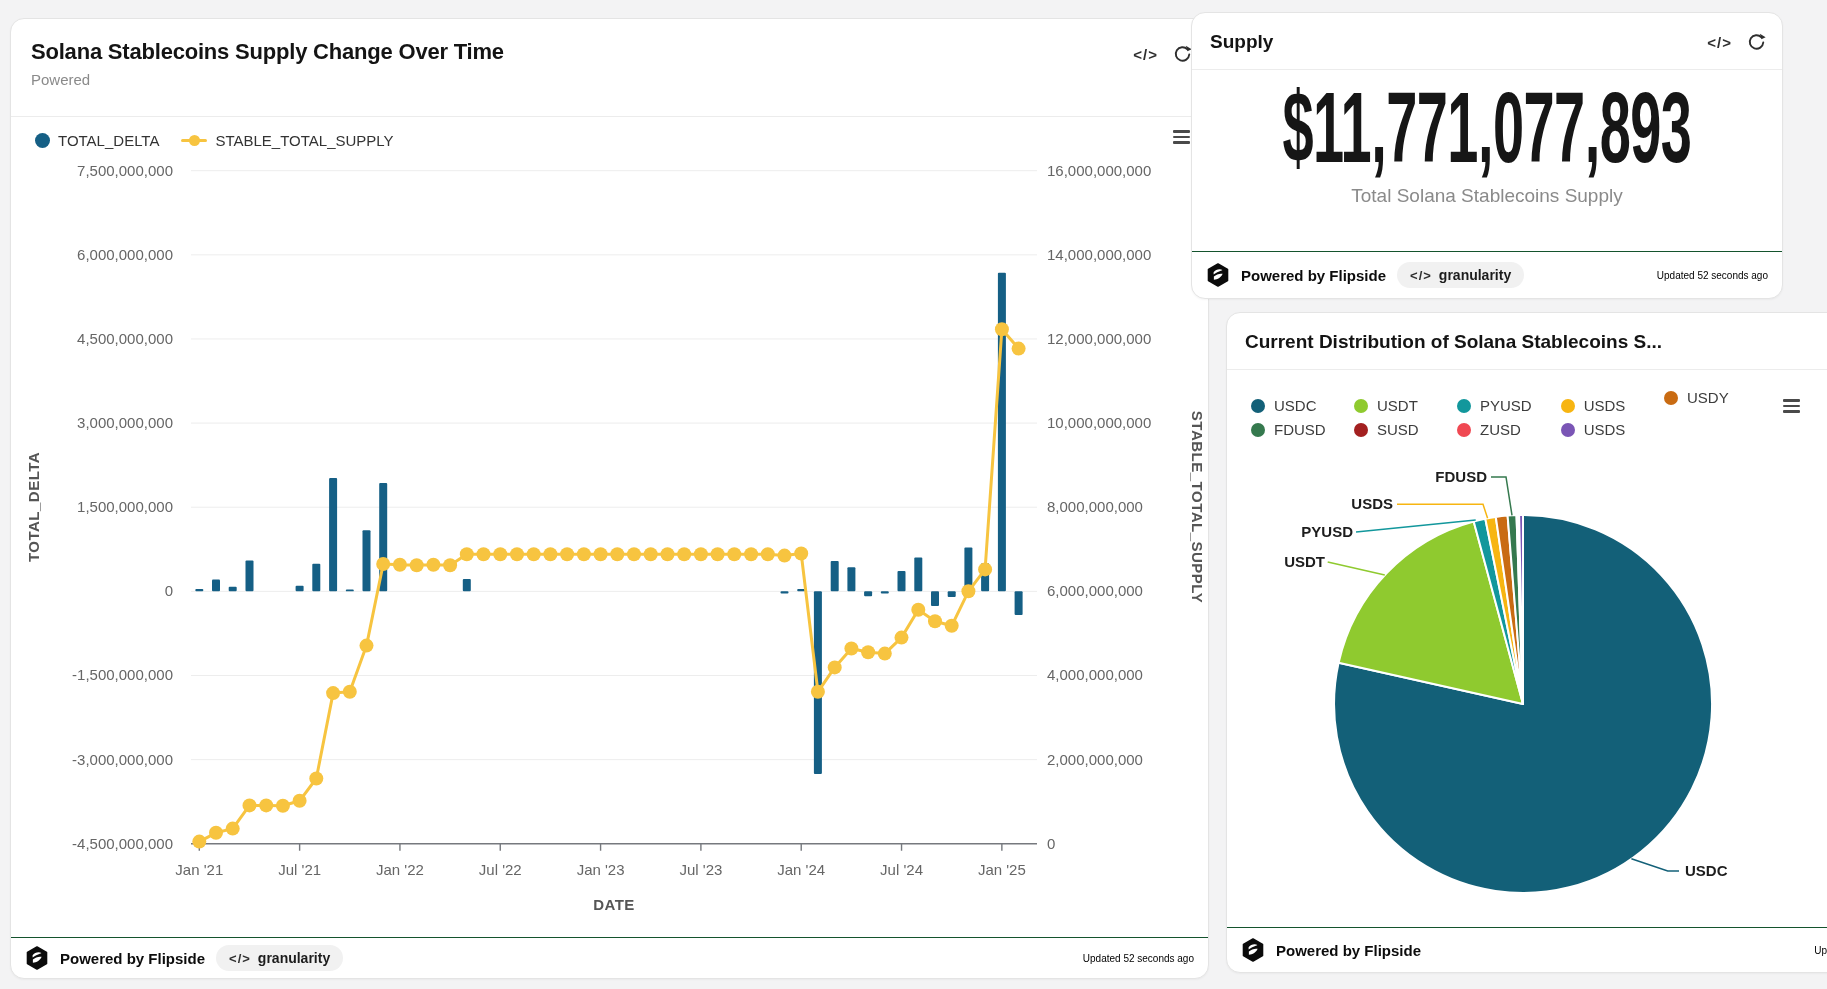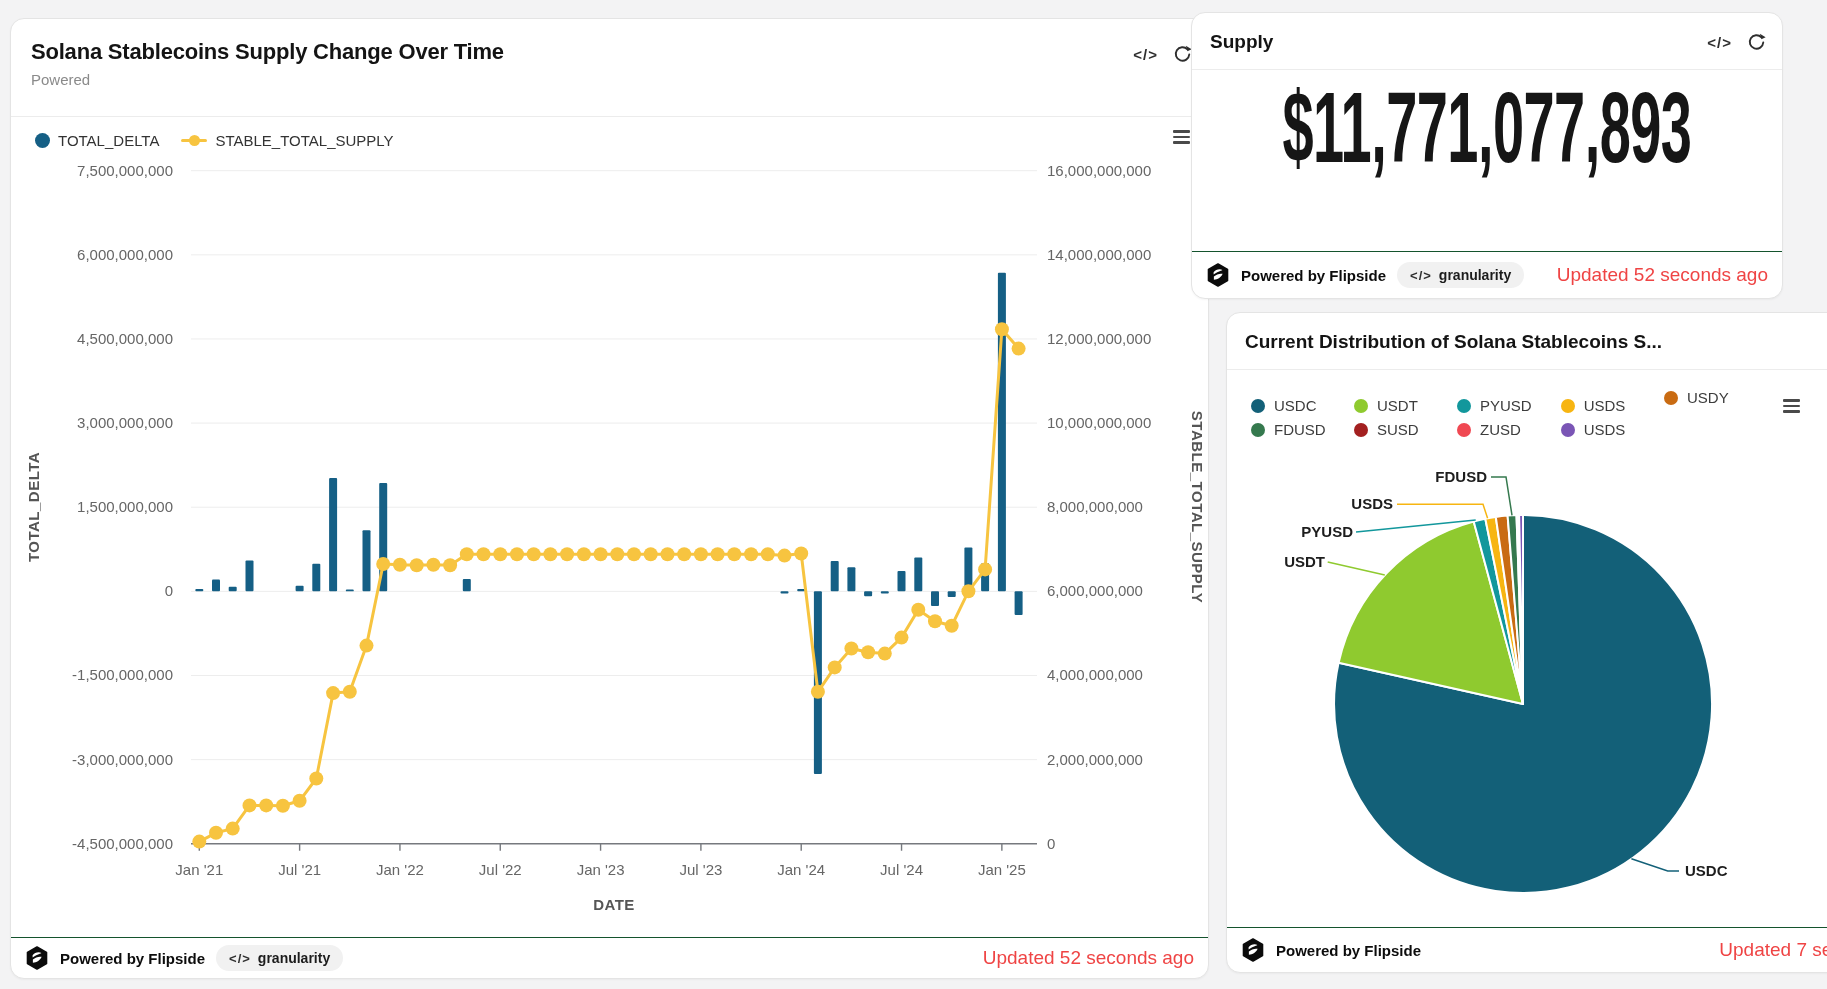--- a/index.html
+++ b/index.html
@@ -11,21 +11,21 @@
   .head-title { position:absolute; left:20px; top:20px; font-size:22px; font-weight:700; color:#141414; letter-spacing:-0.2px; }
   .head-sub { position:absolute; left:20px; top:52px; font-size:15px; color:#8a8a8a; }
   .head-line { position:absolute; left:0; right:0; height:0; border-top:1px solid #ececec; }
   .sm-title { position:absolute; left:18px; top:18px; font-size:19px; font-weight:700; color:#141414; }
   .head-icons { position:absolute; display:flex; gap:15px; align-items:center; }
   .code-ic { font-size:15px; font-weight:700; letter-spacing:1px; color:#2f2f2f; cursor:pointer; }
   .card-foot { position:absolute; left:0; right:0; bottom:0; border-top:1px solid #14532d; display:flex; align-items:center; padding:0 14px; gap:11px; }
   .powered { font-size:15px; font-weight:700; color:#0c0c0c; }
   .chip { display:flex; align-items:center; gap:7px; padding:5px 13px; background:#f1f1f1; border-radius:13px; font-size:14px; font-weight:700; color:#1c1c1c; }
   .chip .code-ic { font-size:13px; }
-  .updated { margin-left:auto; color:#ef4444; font-size:19px; }
+  .updated { margin-left:auto; color:#000000; font-size:10px; }
   .legend-main { position:absolute; left:24px; top:113px; display:flex; gap:22px; align-items:center; font-size:15px; color:#333; }
   .leg-dot { width:15px; height:15px; border-radius:50%; display:inline-block; }
   .leg-item { display:flex; align-items:center; gap:8px; }
   .line-marker { width:26px; height:3px; background:#F7C440; border-radius:2px; position:relative; display:inline-block; }
   .line-marker::after { content:""; position:absolute; width:11px; height:11px; border-radius:50%; background:#F7C440; left:7.5px; top:-4px; }
   .hamburger { display:inline-flex; flex-direction:column; gap:3px; cursor:pointer; }
   .hamburger span { width:17px; height:2.6px; background:#4a4a4a; border-radius:1px; }
   #combo-chart { position:absolute; left:0; top:0; }
   .big-number { position:absolute; left:0; right:0; top:64px; height:100px; display:flex; align-items:center; justify-content:center; font-size:100px; font-weight:700; color:#161616; letter-spacing:-1px; transform:scaleX(0.56); white-space:nowrap; }
   .caption { position:absolute; left:0; right:0; top:172px; text-align:center; font-size:19px; color:#8a8a8a; }
@@ -217,20 +217,21 @@
     <span class="code-ic">&lt;/&gt;</span>
     <span class="refresh-slot">
         <svg width="19" height="19" viewBox="0 0 20 20" style="display:block">
   <path d="M15.2 4.6 A7.1 7.1 0 1 0 17.1 10" fill="none" stroke="#2e2e2e" stroke-width="2" stroke-linecap="round"></path>
   <polygon points="14.0,0.6 15.6,6.4 20,4.4" fill="#2e2e2e" transform="translate(-0.4,0.2)"></polygon>
 </svg>
       </span>
   </div>
   <div class="head-line" style="top:56px;"></div>
   <div class="big-number">$11,771,077,893</div>
+  <div class="caption">Total Solana Stablecoins Supply</div>
   <div class="card-foot" style="height:47px;">
     <span class="logo-slot">
         <svg width="24" height="24" viewBox="0 0 24 24" style="display:block">
   <path d="M12 1 L21.5 6.4 V17.6 L12 23 L2.5 17.6 V6.4 Z" fill="#0b0b0b" stroke="#0b0b0b" stroke-width="1.6" stroke-linejoin="round"></path>
   <path d="M7.6 9.2 C9.4 6.6 13.6 5.6 16.4 6.9 C14.8 8.0 10.6 8.9 7.6 11.4 Z" fill="#fff"></path>
   <path d="M7.9 13.6 C10.2 11.2 14.2 10.2 16.6 10.8 C15.6 14.2 11.4 16.6 7.9 16.8 Z" fill="#fff"></path>
 </svg>
       </span>
     <span class="powered">Powered by Flipside</span>
     <span class="chip">

